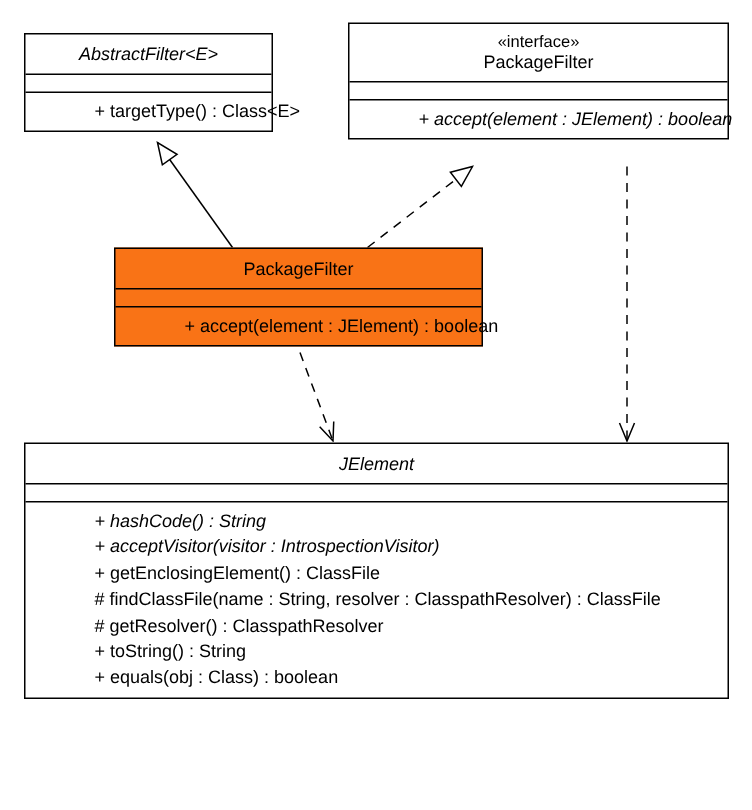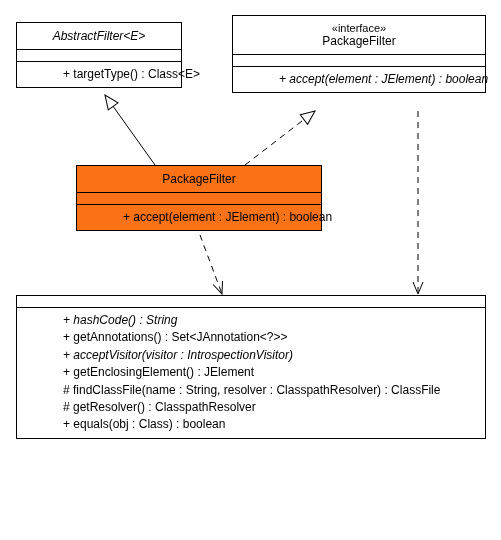--- a/index.html
+++ b/index.html
@@ -111,25 +111,28 @@
     <div class="uml-title">
       <span class="name">PackageFilter</span>
     </div>
     <div class="uml-attrs empty"></div>
     <div class="uml-ops">
       <div class="op">+ accept(element : JElement) : boolean</div>
     </div>
   </div>
 
   <div class="uml-class" style="left:16px; top:295px; width:470px;">
+    <div class="uml-title">
+      <span class="name italic">JElement</span>
+    </div>
     <div class="uml-attrs empty"></div>
     <div class="uml-ops">
       <div class="op italic">+ hashCode() : String</div>
-      <div class="op">+ getAnnotations() : Set&lt;JAnnotation&lt;?&gt;&gt;</div>
       <div class="op italic">+ acceptVisitor(visitor : IntrospectionVisitor)</div>
-      <div class="op">+ getEnclosingElement() : JElement</div>
+      <div class="op">+ getEnclosingElement() : ClassFile</div>
       <div class="op"># findClassFile(name : String, resolver : ClasspathResolver) : ClassFile</div>
       <div class="op"># getResolver() : ClasspathResolver</div>
+      <div class="op">+ toString() : String</div>
       <div class="op">+ equals(obj : Class) : boolean</div>
     </div>
   </div>
 
 </div>
 
 </body></html>

